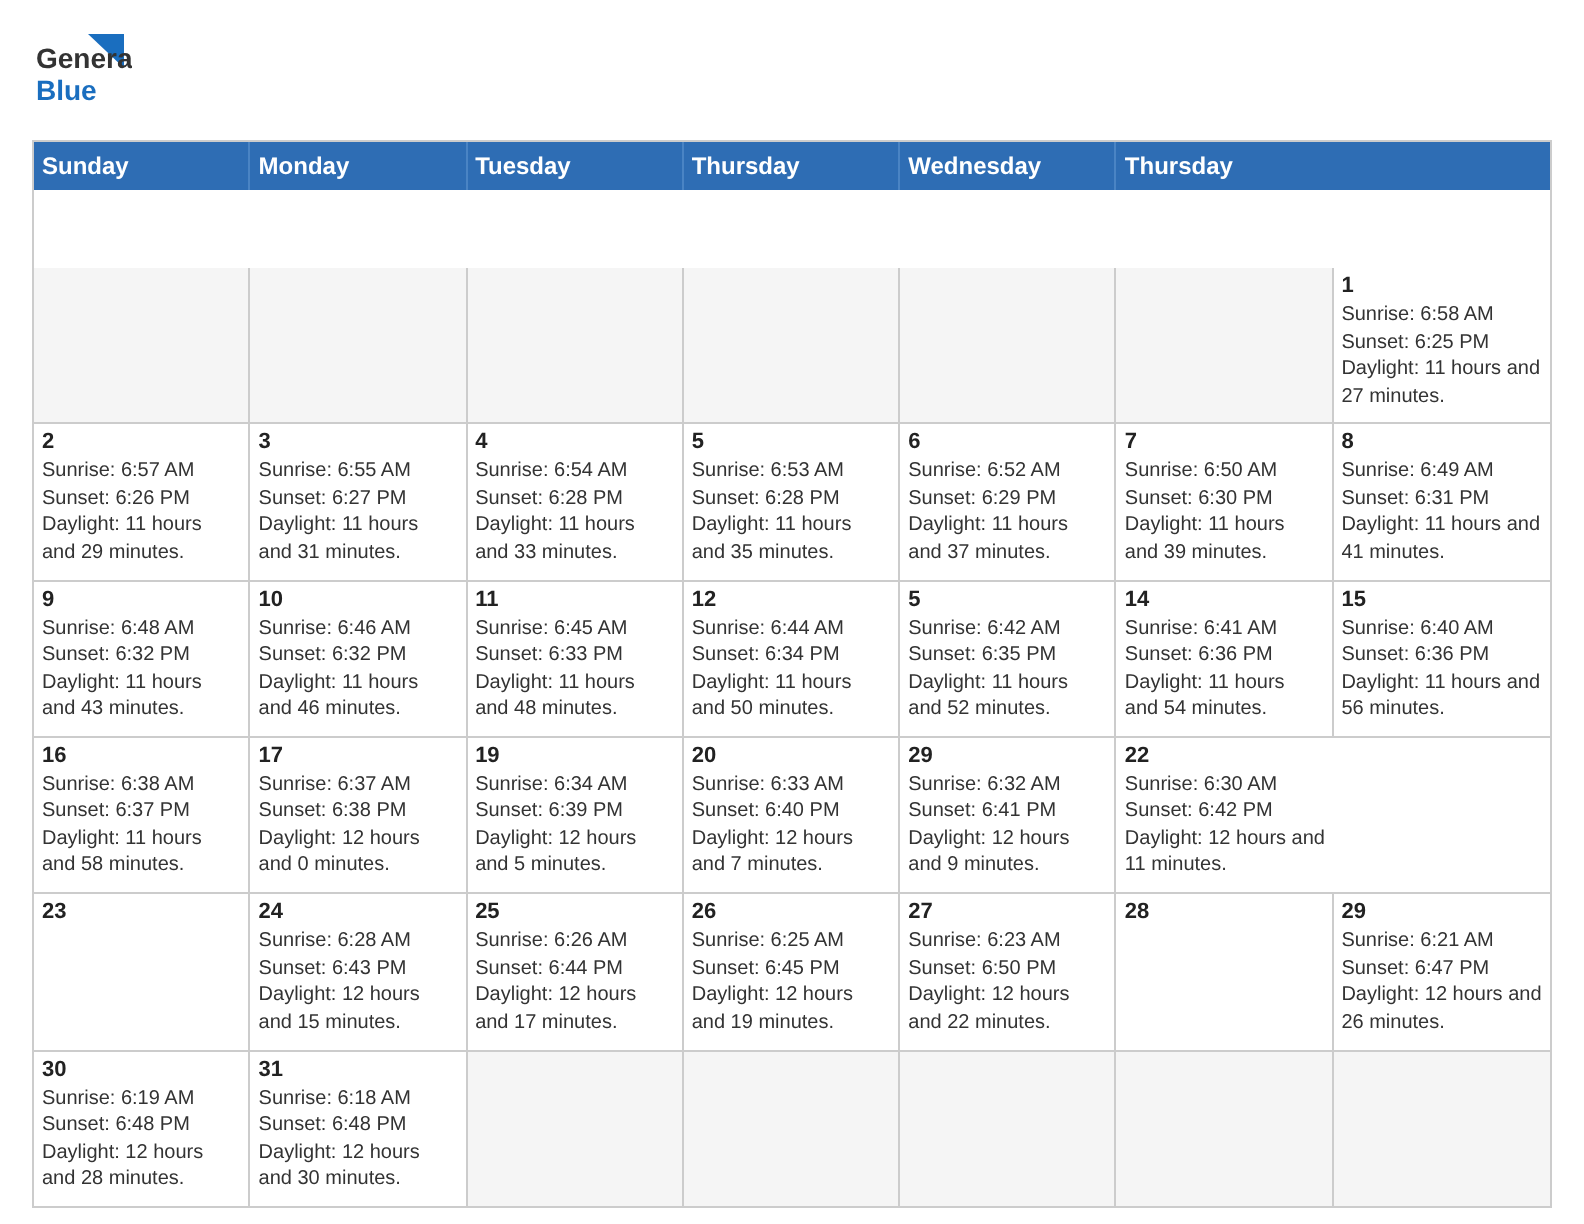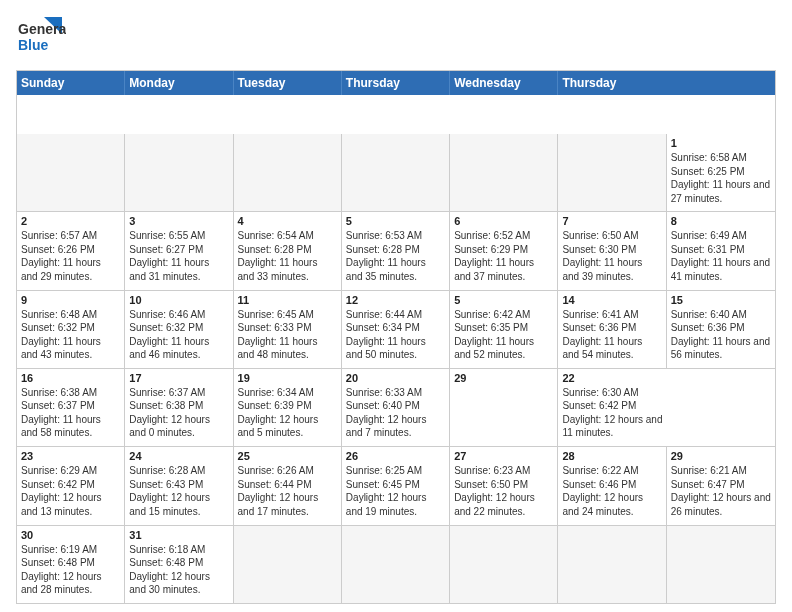--- a/index.html
+++ b/index.html
@@ -266,36 +266,36 @@
           </div>
           <div class="cal-cell">
             <div class="day-num">20</div>
             <div class="day-info">Sunrise: 6:33 AM
 Sunset: 6:40 PM
 Daylight: 12 hours
 and 7 minutes.</div>
           </div>
           <div class="cal-cell">
             <div class="day-num">29</div>
+            <div class="day-info">Sunrise: 6:32 AM
+Sunset: 6:41 PM
+Daylight: 12 hours
+and 9 minutes.</div>
           </div>
           <div class="cal-cell">
             <div class="day-num">22</div>
             <div class="day-info">Sunrise: 6:30 AM
 Sunset: 6:42 PM
 Daylight: 12 hours
 and 11 minutes.</div>
           </div>
         </div>
         <div class="cal-row">
           <div class="cal-cell">
             <div class="day-num">23</div>
-            <div class="day-info">Sunrise: 6:29 AM
-Sunset: 6:42 PM
-Daylight: 12 hours
-and 13 minutes.</div>
           </div>
           <div class="cal-cell">
             <div class="day-num">24</div>
             <div class="day-info">Sunrise: 6:28 AM
 Sunset: 6:43 PM
 Daylight: 12 hours
 and 15 minutes.</div>
           </div>
           <div class="cal-cell">
             <div class="day-num">25</div>
@@ -313,24 +313,20 @@
           </div>
           <div class="cal-cell">
             <div class="day-num">27</div>
             <div class="day-info">Sunrise: 6:23 AM
 Sunset: 6:50 PM
 Daylight: 12 hours
 and 22 minutes.</div>
           </div>
           <div class="cal-cell">
             <div class="day-num">28</div>
-            <div class="day-info">Sunrise: 6:22 AM
-Sunset: 6:46 PM
-Daylight: 12 hours
-and 24 minutes.</div>
           </div>
           <div class="cal-cell">
             <div class="day-num">29</div>
             <div class="day-info">Sunrise: 6:21 AM
 Sunset: 6:47 PM
 Daylight: 12 hours
 and 26 minutes.</div>
           </div>
         </div>
         <div class="cal-row">

